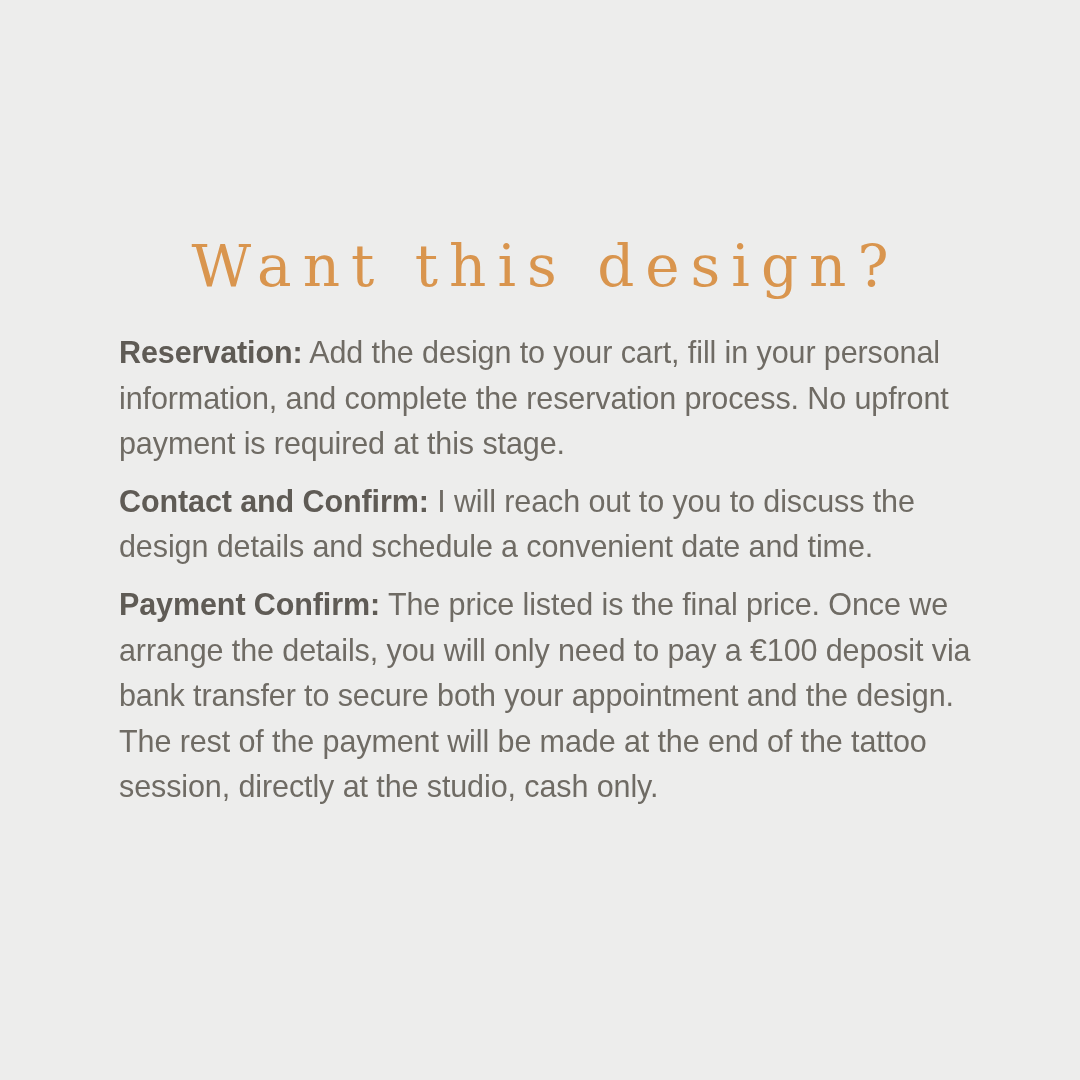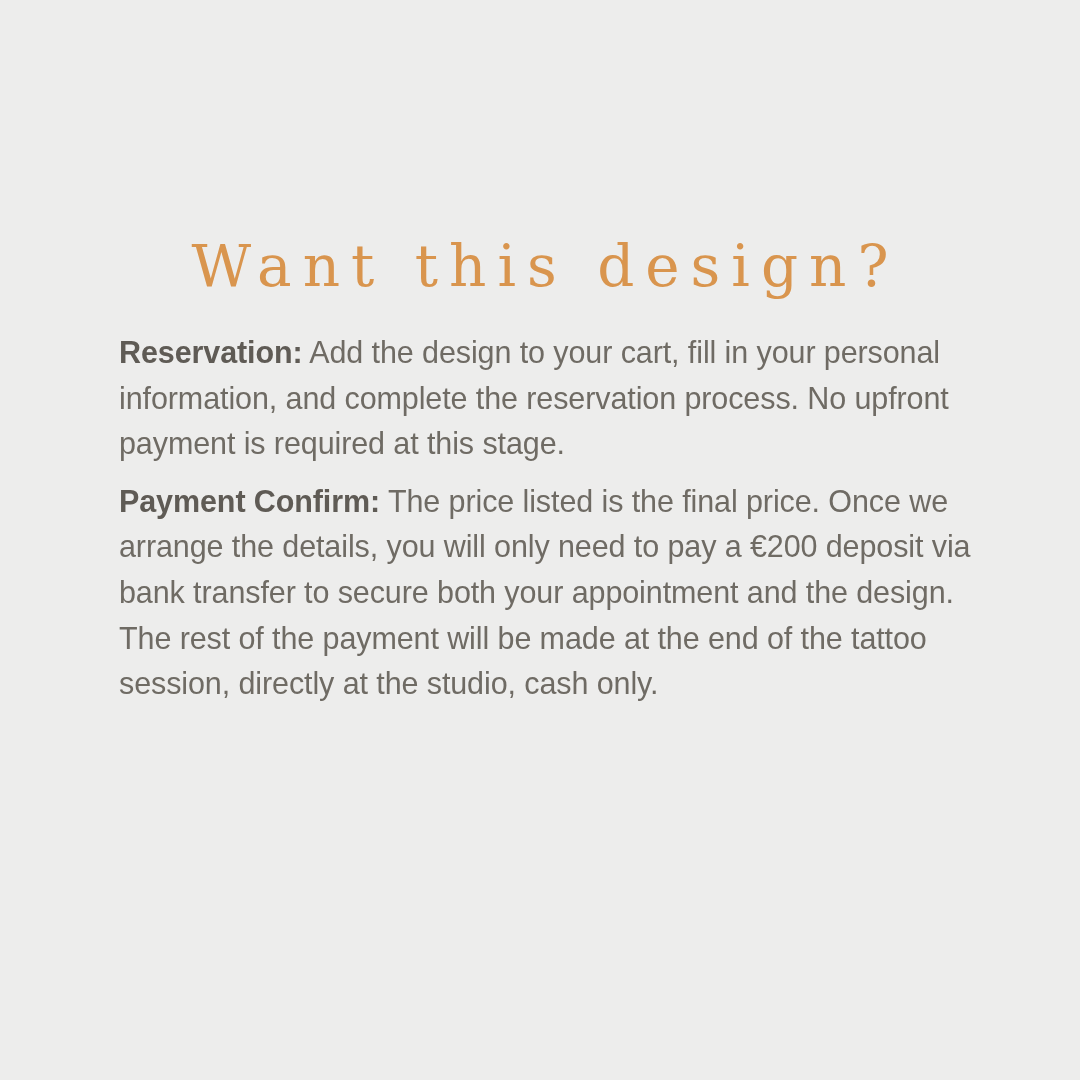--- a/index.html
+++ b/index.html
@@ -71,17 +71,18 @@
 <body>
 
 <div class="card">
 
   <h1 class="title">Want this design?</h1>
 
   <div class="body-block">
 
     <span class="para"><span class="label">Reservation:</span><span class="rest"> Add the design to your cart, fill in your personal information, and complete the reservation process. No upfront payment is required at this stage.</span></span>
 
+    <span class="para"><span class="label">Contact and Confirm:</span><span class="rest"> I will reach out to you to discuss the design details and schedule a convenient date and time.</span></span>
 
-    <span class="para"><span class="label">Payment Confirm:</span><span class="rest"> The price listed is the final price. Once we arrange the details, you will only need to pay a €200 deposit via bank transfer to secure both your appointment and the design. The rest of the payment will be made at the end of the tattoo session, directly at the studio, cash only.</span></span>
+    <span class="para"><span class="label">Payment Confirm:</span><span class="rest"> The price listed is the final price. Once we arrange the details, you will only need to pay a €100 deposit via bank transfer to secure both your appointment and the design. The rest of the payment will be made at the end of the tattoo session, directly at the studio, cash only.</span></span>
 
   </div>
 </div>
 
 </body></html>

